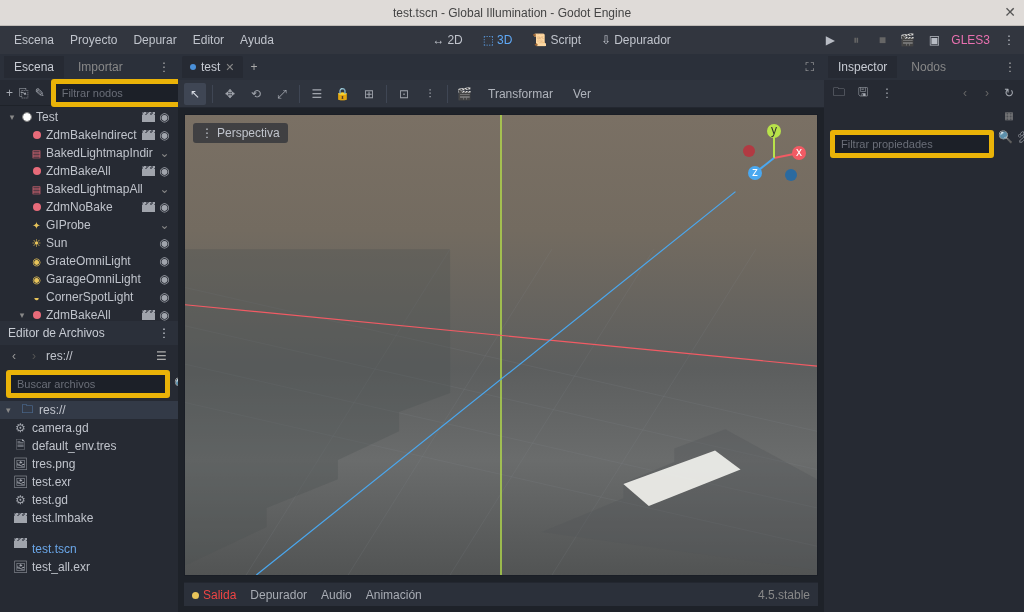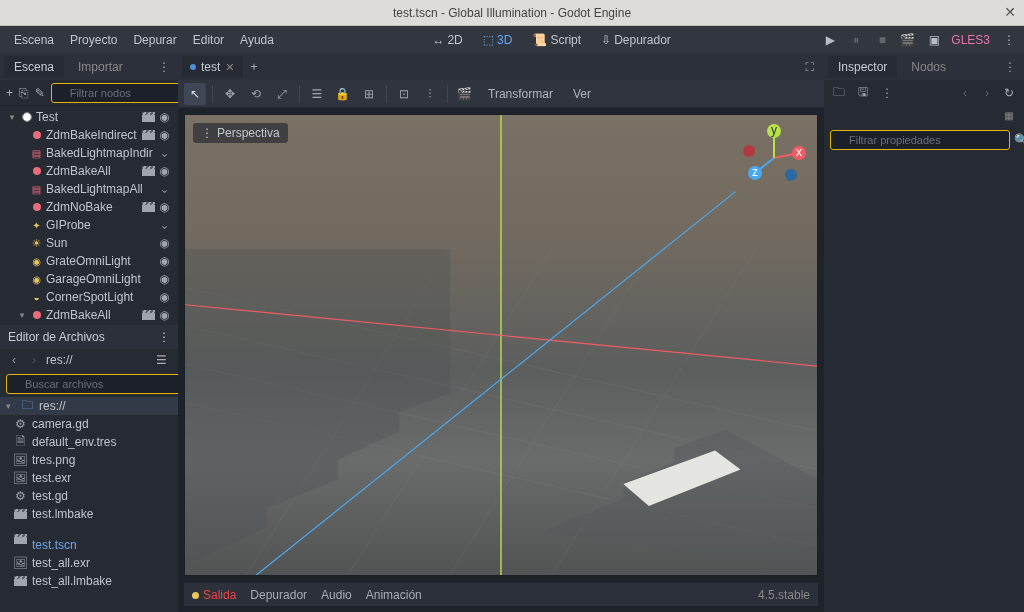--- a/index.html
+++ b/index.html
@@ -20,21 +20,21 @@
   .left-panel { width: 178px; background: #262a33; display: flex; flex-direction: column; }
   .right-panel { width: 200px; background: #262a33; display: flex; flex-direction: column; }
   .center-panel { flex: 1; display: flex; flex-direction: column; background: #1e2229; }
   .tabs { display: flex; align-items: center; height: 26px; background: #2b303a; padding: 0 4px; gap: 4px; }
   .tab { padding: 4px 10px; cursor: pointer; color: #888; font-size: 12px; display:flex; align-items:center; gap:4px;}
   .tab.active { background: #262a33; color: #c8ccd4; }
   .tab-opts { margin-left: auto; color: #aaa; cursor: pointer; padding: 0 4px; }
   .toolbar-row { display: flex; align-items: center; height: 26px; background: #262a33; padding: 0 6px; gap: 6px; border-bottom: 1px solid #1e2229;}
   .toolbar-row .ic { width: 18px; height: 18px; display: inline-flex; align-items:center; justify-content:center; cursor:pointer; color:#a8acb4;}
   .search-row { display: flex; align-items: center; padding: 3px 6px; gap: 4px; }
-  .search-input { flex: 1; background: #1c2028; border: 1px solid #eab308; border-radius: 3px; padding: 3px 18px; color: #ccc; font-size: 11px; }
+  .search-input { flex: 1; background: #1c2028; border: 5px solid #eab308; border-radius: 3px; padding: 3px 6px; color: #ccc; font-size: 11px; }
   .search-input::placeholder { color: #6a6e78; }
   .tree { flex: 1; overflow: auto; padding: 2px 0; }
   .tree-item { display: flex; align-items: center; padding: 2px 4px; gap: 3px; white-space: nowrap; cursor: pointer; }
   .tree-item .indent { display: inline-block; }
   .tree-item .exp { width: 10px; color: #888; font-size: 9px; display:inline-block; text-align:center;}
   .tree-item .nic { width: 13px; height: 13px; display: inline-flex; align-items:center; justify-content:center; }
   .tree-item .nlabel { flex: 1; overflow: hidden; text-overflow: ellipsis; font-size: 12px; }
   .tree-item .ricons { display: flex; gap: 3px; margin-left: auto; padding-right: 3px; }
   .tree-item .ricons .ri { width: 13px; height: 13px; display:inline-flex; align-items:center; justify-content:center; color:#a0a4ac; }
   .circle { width:8px; height:8px; border-radius:50%; }
@@ -352,26 +352,20 @@
             <span class="fic-clap"></span>
           </span>
           <span class="flabel">test.tscn</span>
         </div>
         <div class="file-item" style="">
           <span class="fic">
             <span style="color:#a0a4ac">🖼</span>
           </span>
           <span class="flabel">test_all.exr</span>
         </div>
-        <div class="file-item" style="">
-          <span class="fic">
-            <span class="fic-clap"></span>
-          </span>
-          <span class="flabel">test_all.lmbake</span>
-        </div>
       </div>
   </div>
 
   <div class="center-panel">
     <div class="scene-tabs">
       <div class="scene-tab">
         <span class="dot"></span>
         <span>test</span>
         <span class="close">✕</span>
       </div>
@@ -458,20 +452,20 @@
       <div class="right-ic">
         <span class="ic" style="color:#666">‹</span>
         <span class="ic" style="color:#666">›</span>
         <span class="ic">↻</span>
       </div>
     </div>
     <div class="insp-toolbar" style="justify-content:flex-end; padding-top:0;">
        <span class="ic" style="font-size:10px; color:#888;">▦</span>
     </div>
     <div class="insp-search">
-      <div style="display:flex; gap:4px; align-items:center;">
+      <div style="display:flex; gap:4px; ">
         <input class="search-input" placeholder="Filtrar propiedades" style="">
         <span class="ic" style="color:#a0a4ac">🔍</span>
         <span class="ic" style="color:#a0a4ac">🛠</span>
       </div>
     </div>
   </div>
 </div>
 
 </body></html>

